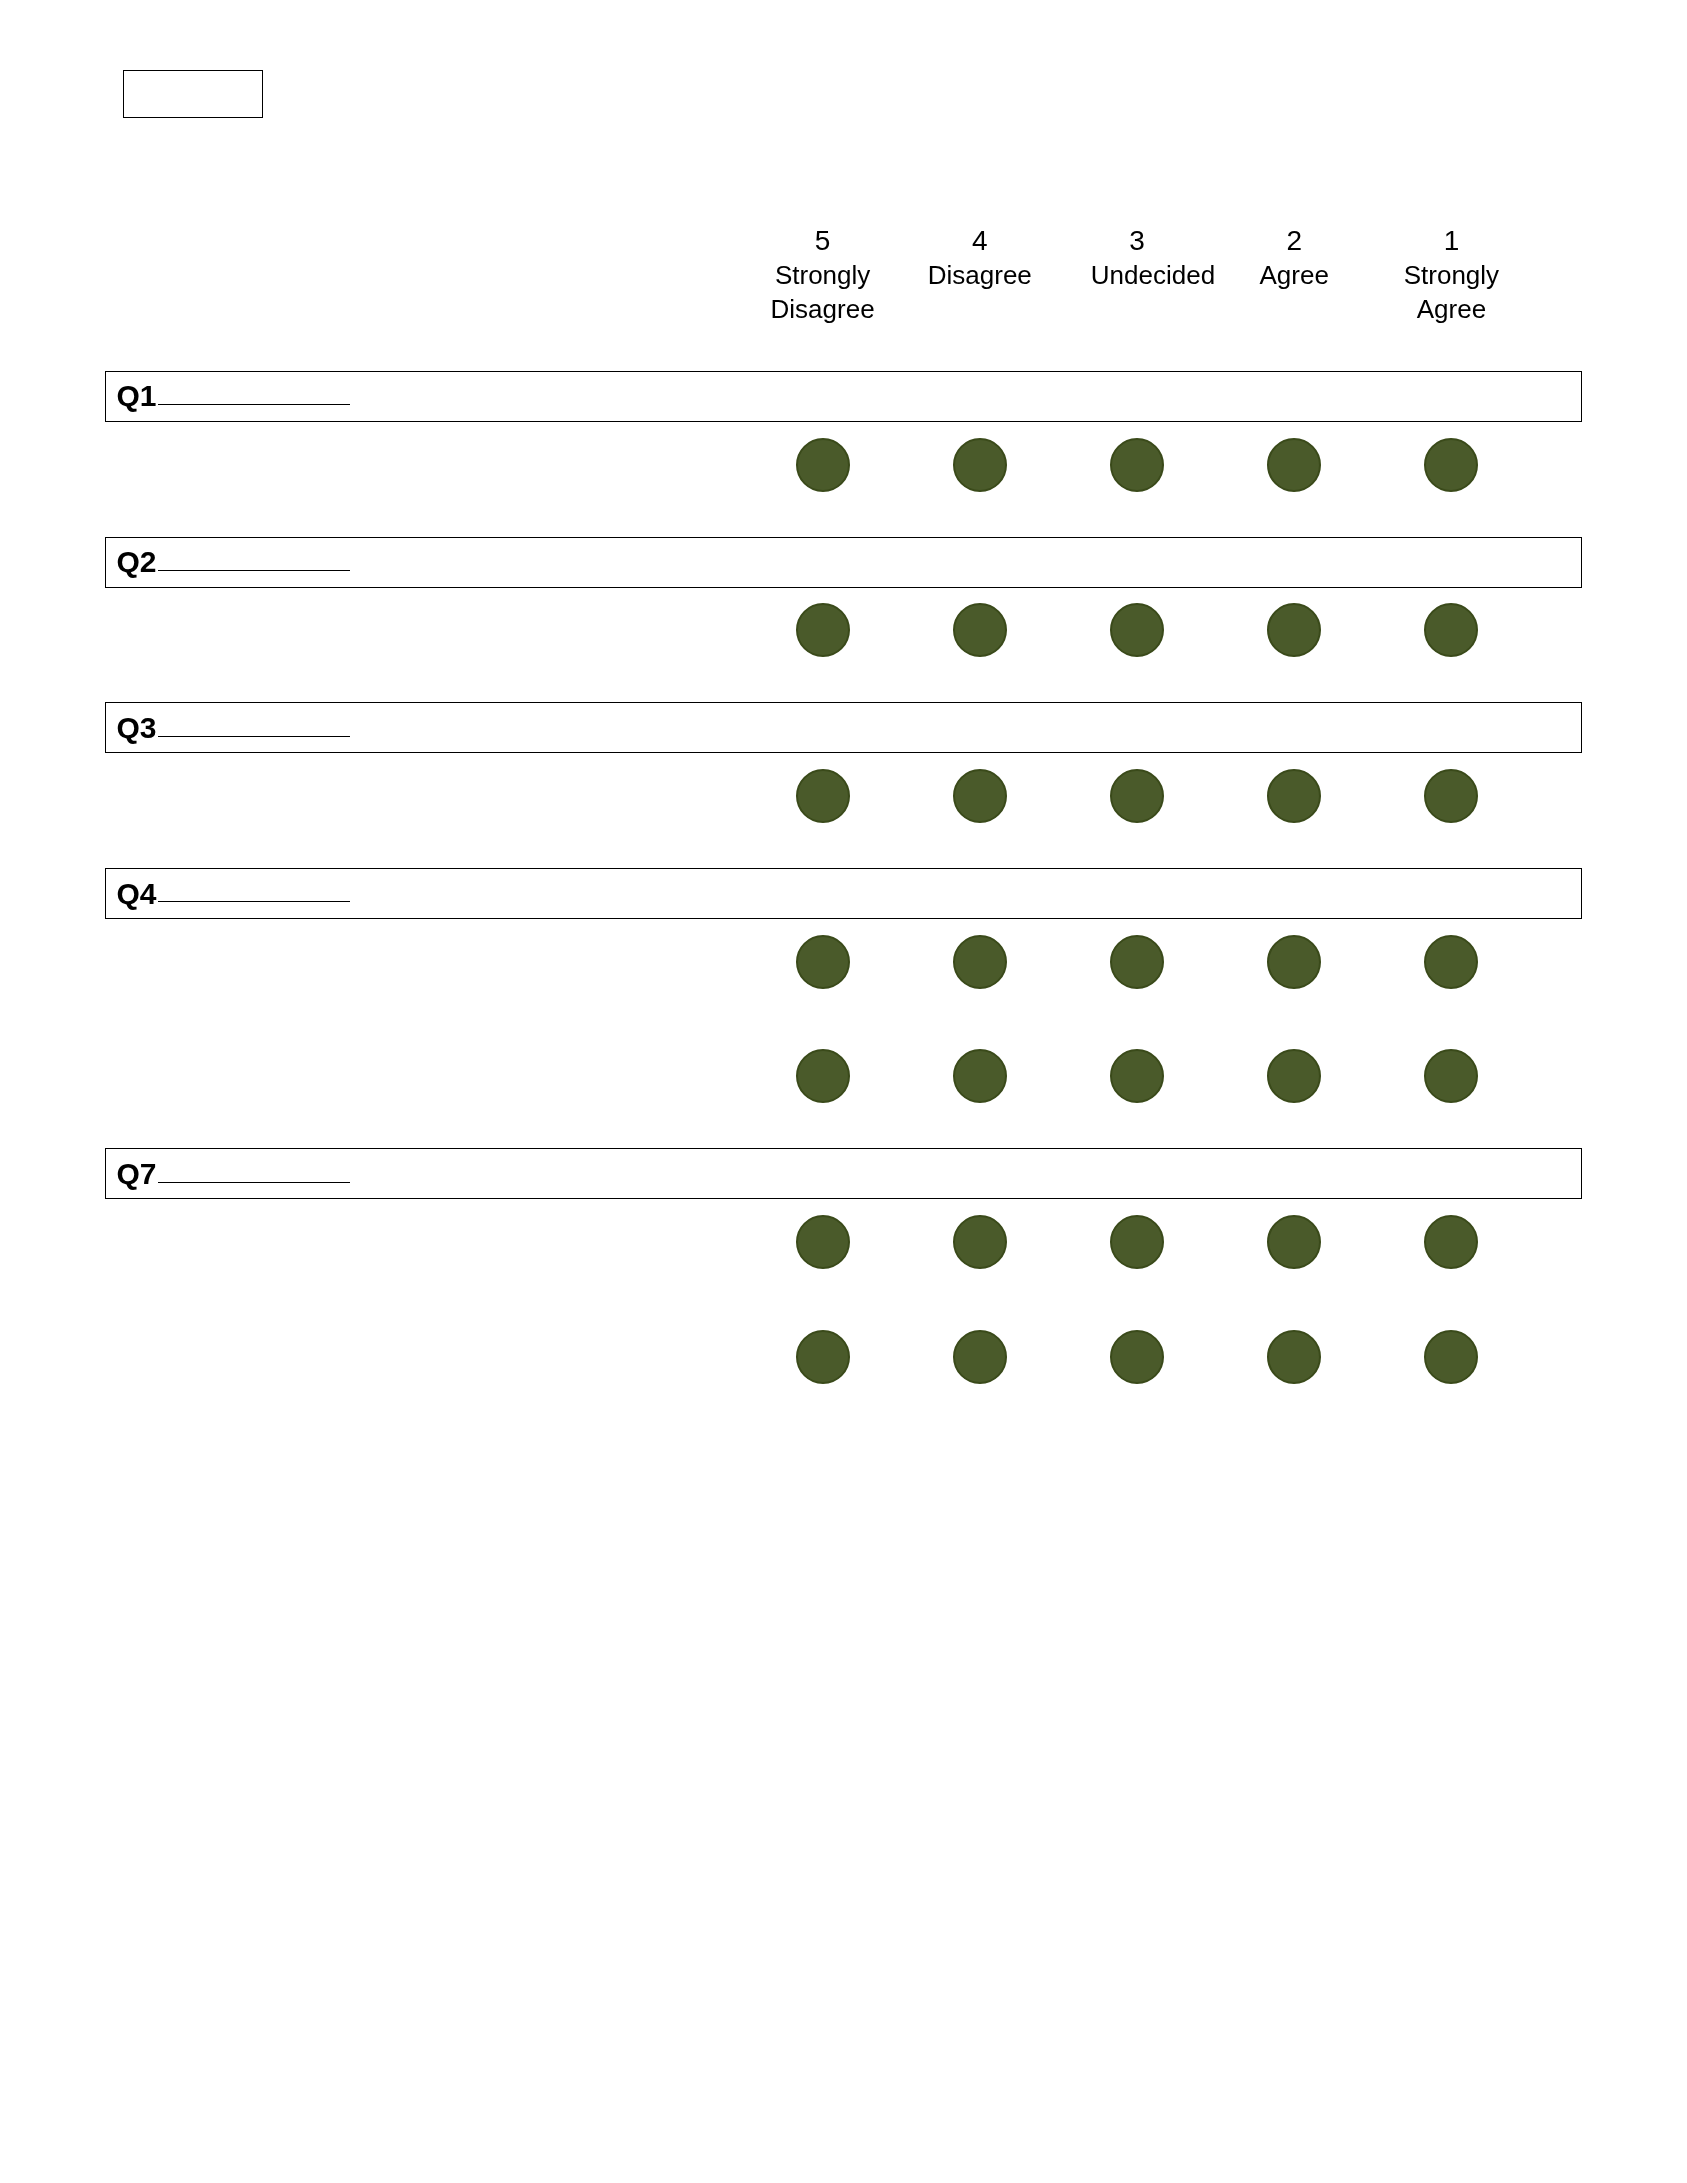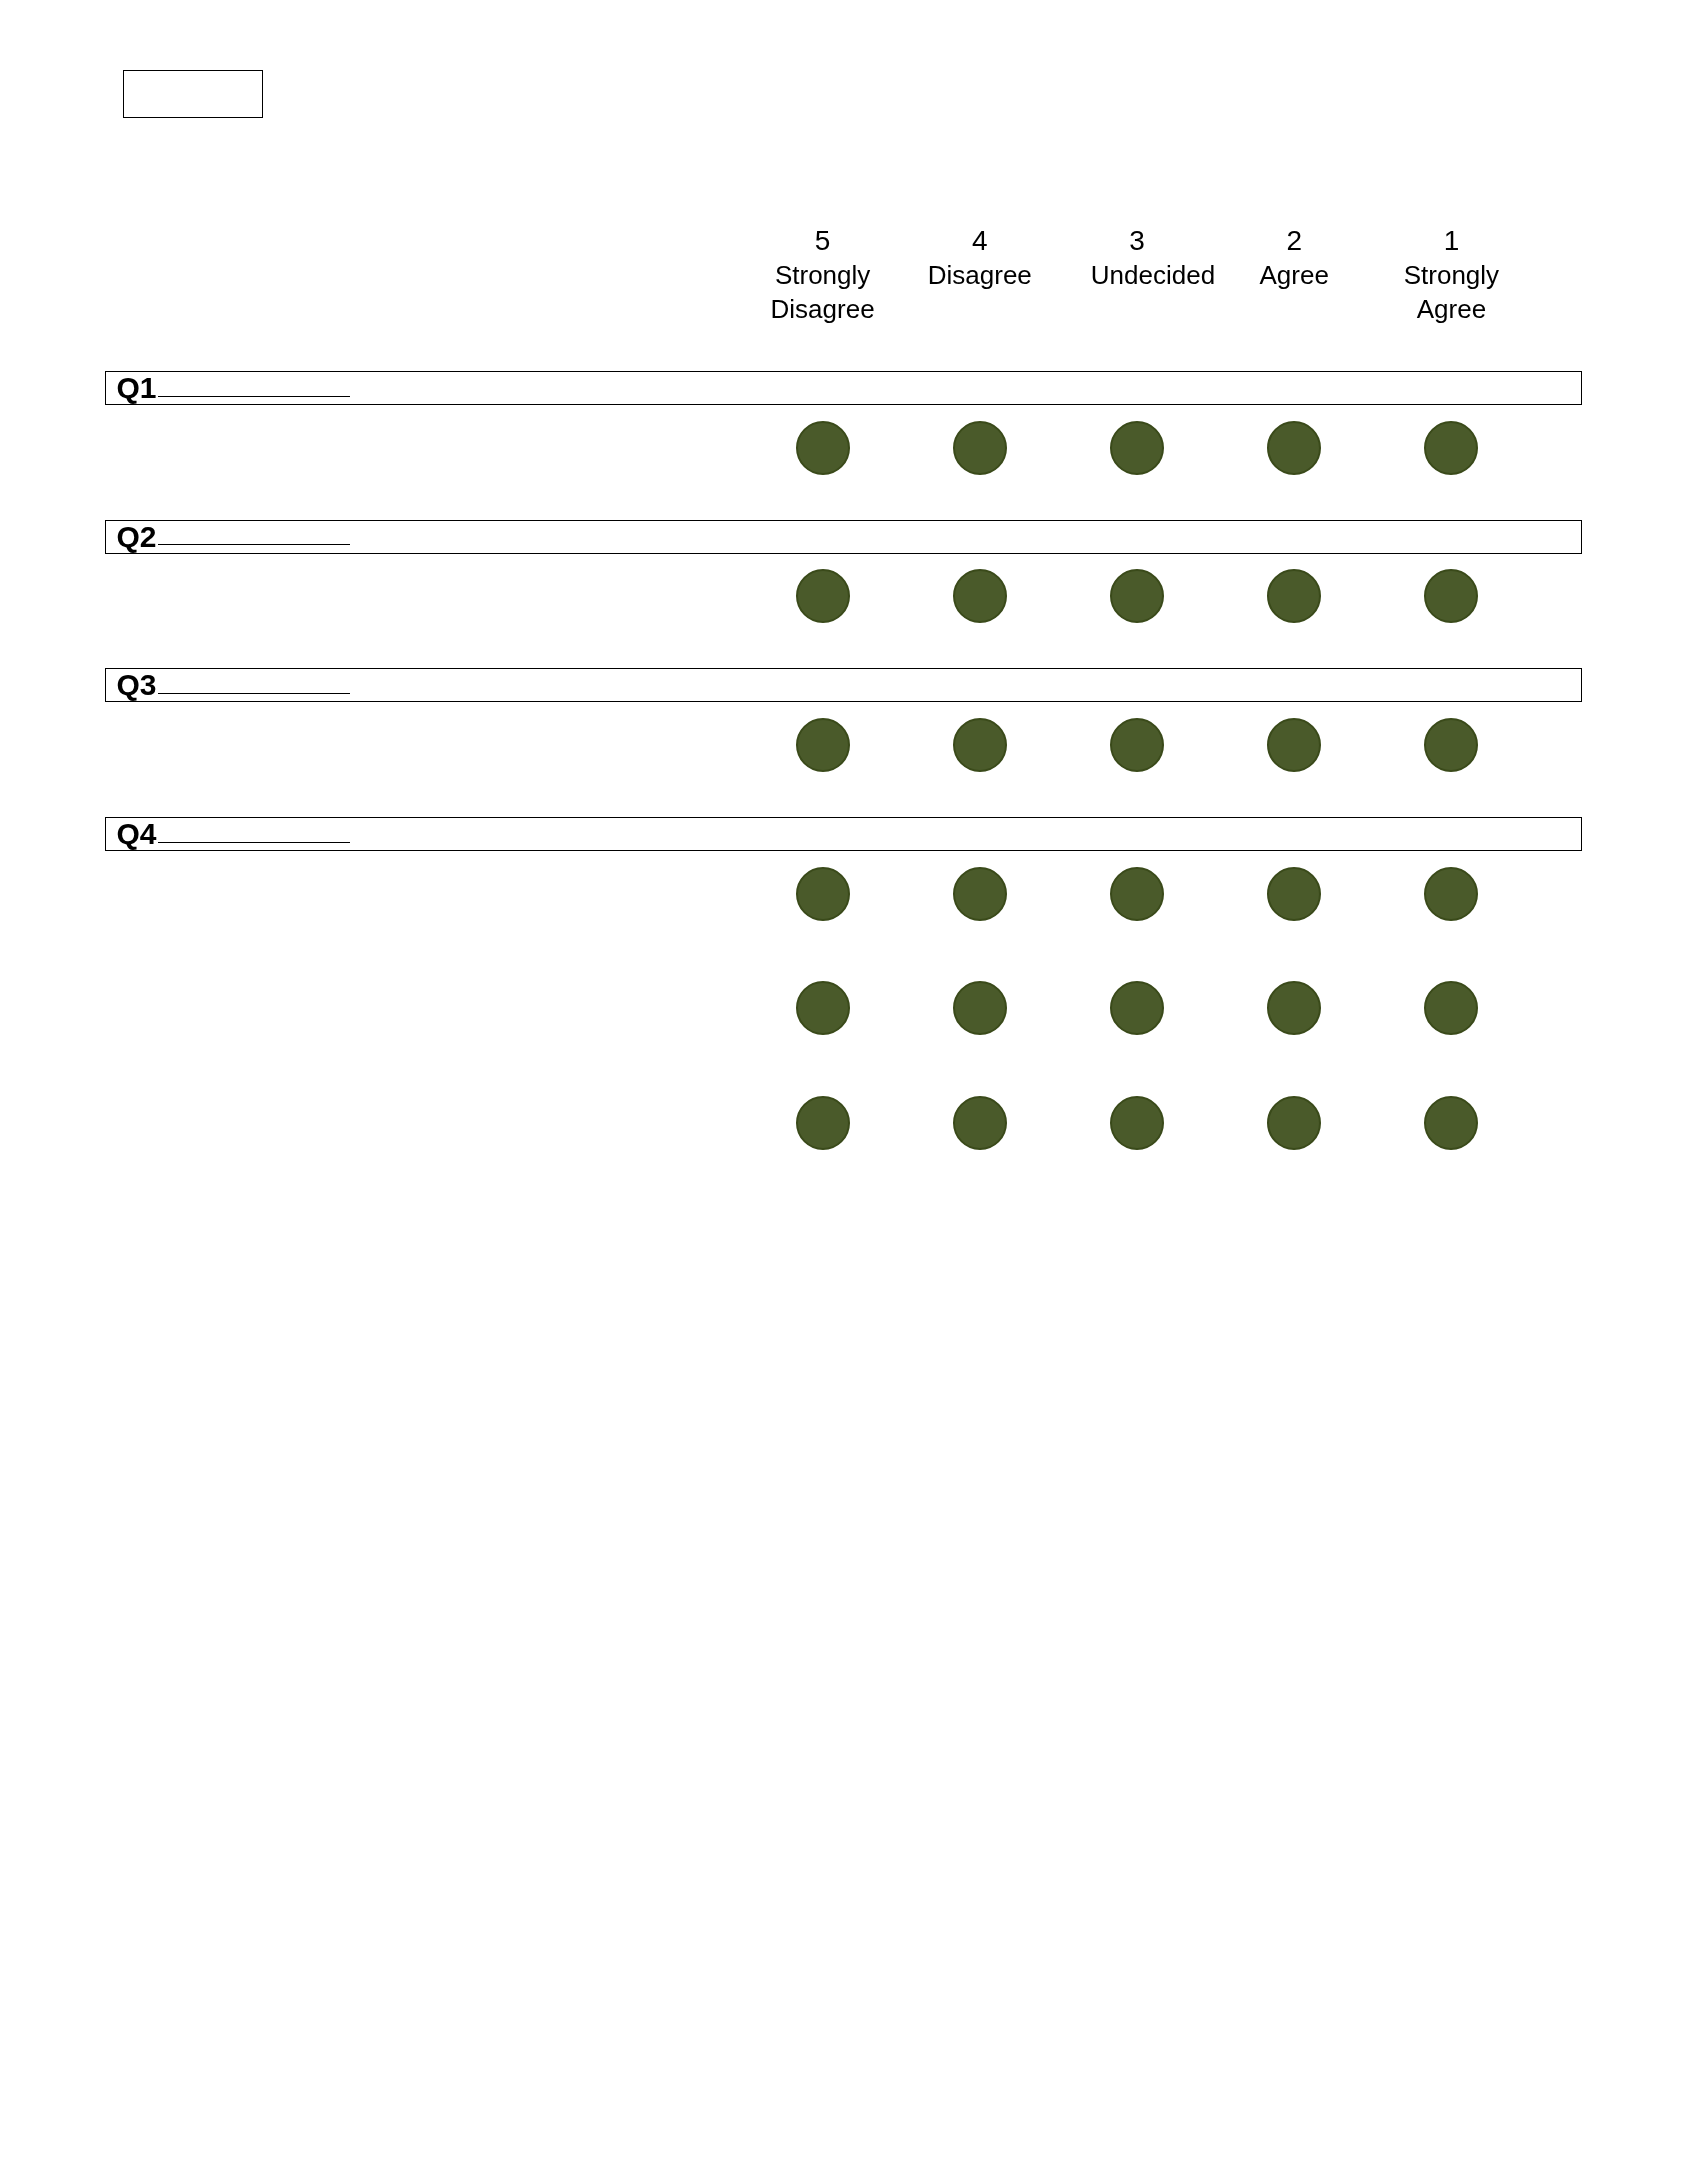--- a/index.html
+++ b/index.html
@@ -60,21 +60,21 @@
       gap: 0;
     }
 
     .question-row {
       margin-bottom: 26px;
     }
 
     .question-box {
       border: 1.7px solid #000;
       width: 100%;
-      height: 34px;
+      height: 51px;
       display: flex;
       align-items: center;
       padding-left: 10.5px;
     }
 
     .question-label {
       font-size: 30px;
       font-weight: bold;
       font-family: Arial, sans-serif;
     }
@@ -262,20 +262,45 @@
           <div class="option-cell">
             <div class="circle"></div>
           </div>
           <div class="option-cell">
             <div class="circle"></div>
           </div>
         </div>
       </div>
     </div>
     <div class="question-row">
+      <div class="question-box">
+        <span class="question-label">Q7</span>
+        <span class="question-label-underline"></span>
+      </div>
+      <div class="options-row">
+        <div class="options-cols">
+          <div class="option-cell">
+            <div class="circle"></div>
+          </div>
+          <div class="option-cell">
+            <div class="circle"></div>
+          </div>
+          <div class="option-cell">
+            <div class="circle"></div>
+          </div>
+          <div class="option-cell">
+            <div class="circle"></div>
+          </div>
+          <div class="option-cell">
+            <div class="circle"></div>
+          </div>
+        </div>
+      </div>
+    </div>
+    <div class="question-row">
       <div class="options-row">
         <div class="options-cols">
           <div class="option-cell">
             <div class="circle"></div>
           </div>
           <div class="option-cell">
             <div class="circle"></div>
           </div>
           <div class="option-cell">
             <div class="circle"></div>

